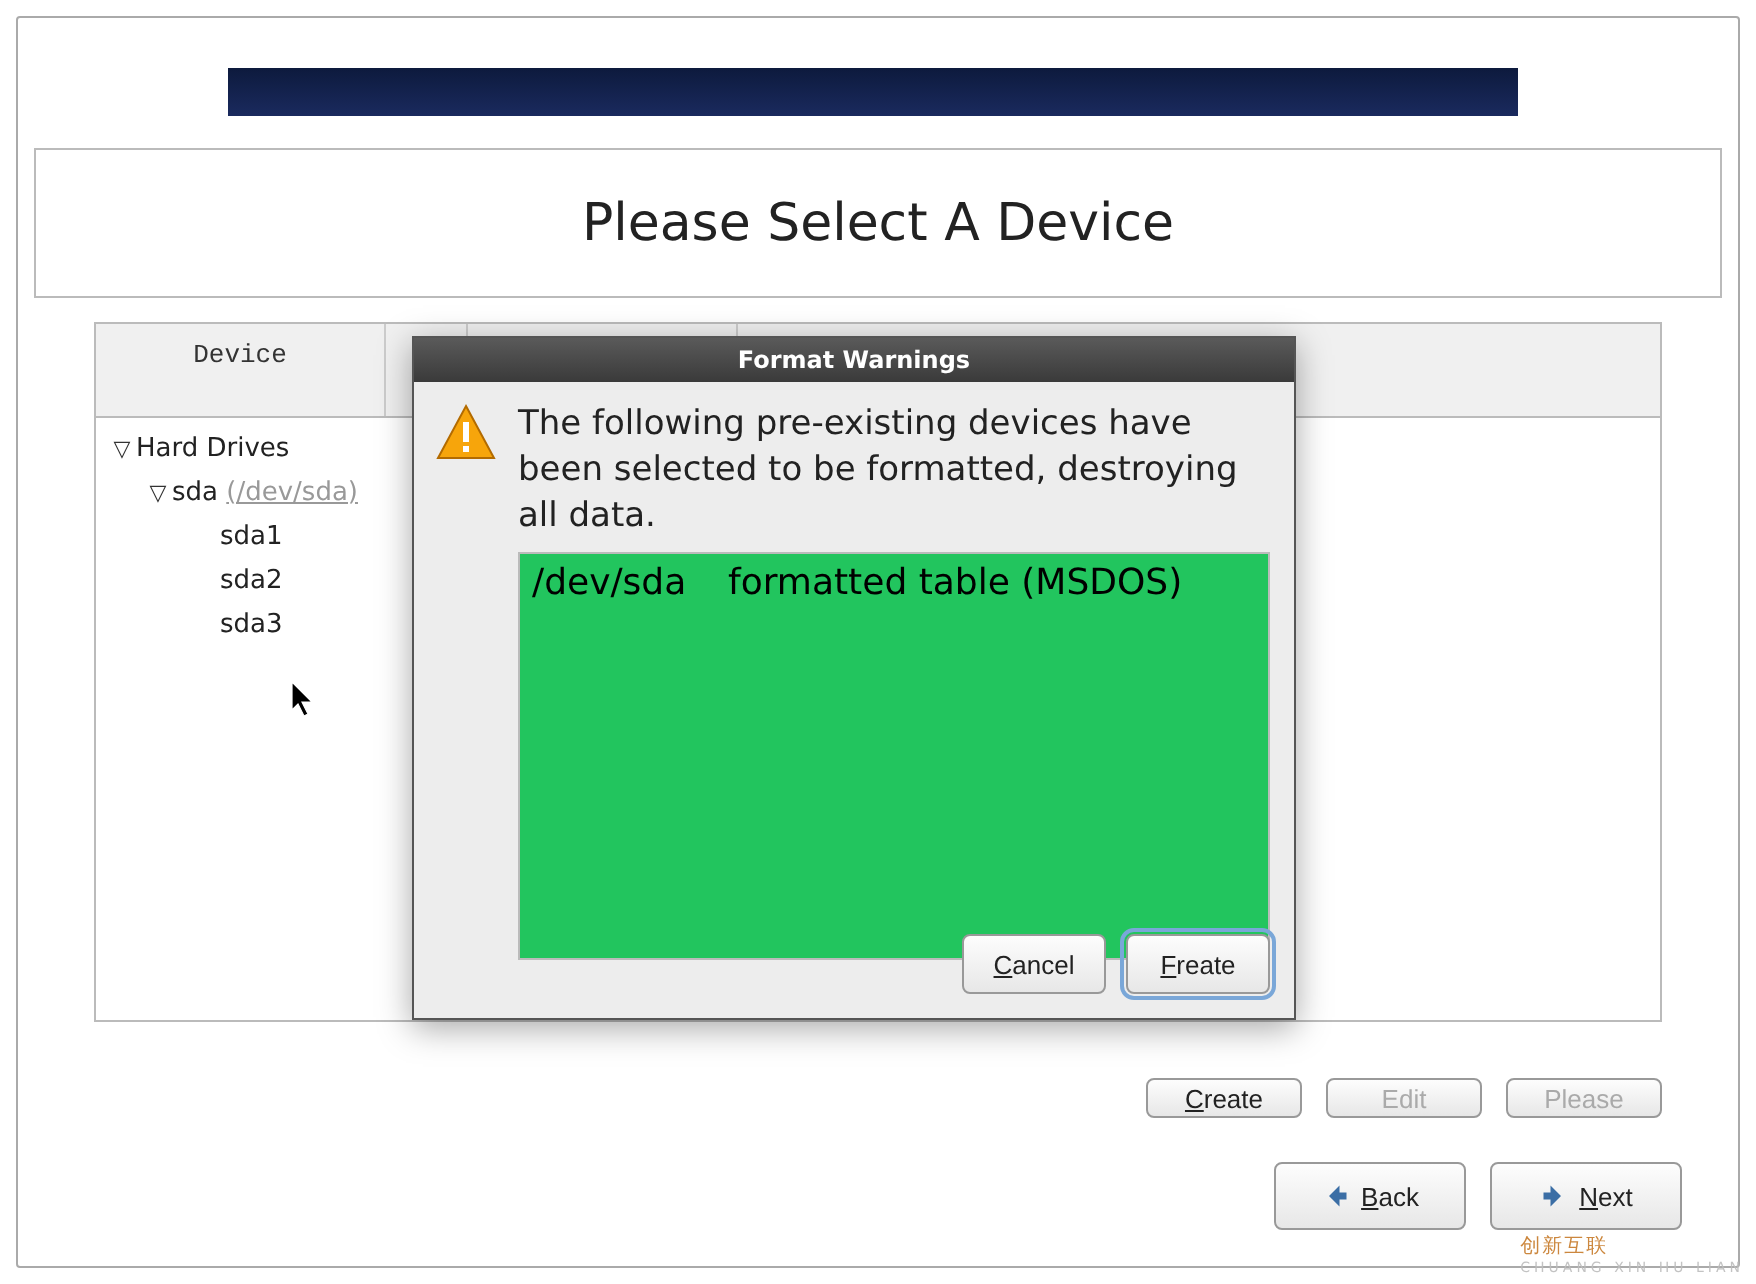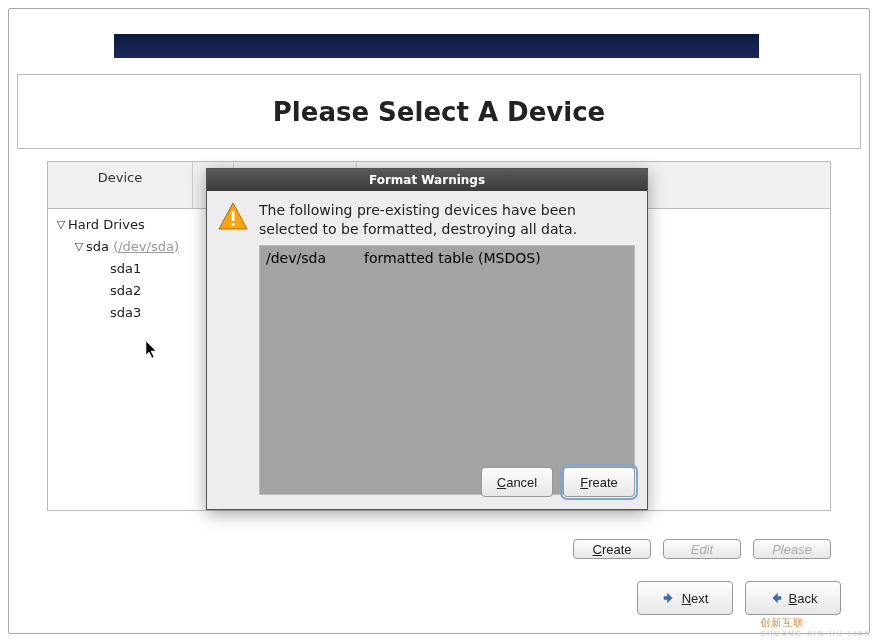--- a/index.html
+++ b/index.html
@@ -30,40 +30,41 @@
     position: absolute;
     left: 8px; right: 8px; top: 65px; height: 75px;
     border: 1px solid #bbb;
     display: flex;
     align-items: center;
     justify-content: center;
   }
   .title-panel h1 {
     margin: 0;
     font-size: 26px;
-    font-weight: bold;
+    font-weight: normal;
     color: #222;
   }
   .device-panel {
     position: absolute;
     left: 38px; right: 38px; top: 152px; height: 350px;
     border: 1px solid #bbb;
     background: #fff;
   }
   .table-header {
     display: flex;
     border-bottom: 1px solid #bbb;
     background: #f0f0f0;
   }
   .th {
     padding: 8px 20px;
     border-right: 1px solid #ccc;
     font-size: 13px;
     color: #333;
     white-space: pre;
+    font-family: Liberation Mono, monospace;
   }
   .th.device { width: 145px; text-align: center; }
   .th.size   { width: 40px; }
   .th.mount  { flex: 0 0 auto; }
   .tree {
     padding: 4px 6px;
     font-size: 13px;
     color: #222;
   }
   .tree-row {
@@ -102,21 +103,20 @@
     border: 1px solid #999;
     border-radius: 4px;
     background: linear-gradient(#fdfdfd, #e7e7e7);
     font-size: 13px;
     color: #222;
     cursor: pointer;
   }
   button.btn[disabled] {
     color: #aaa;
     cursor: default;
-    font-style: italic;
   }
   button.btn.nav {
     min-width: 96px;
     height: 34px;
     display: inline-flex;
     align-items: center;
     justify-content: center;
     gap: 6px;
   }
   .arrow-left, .arrow-right {
@@ -143,31 +143,31 @@
   }
   .dialog-body {
     display: flex;
     padding: 10px 12px 0 10px;
     gap: 10px;
   }
   .warn-icon {
     width: 32px; height: 32px; flex: 0 0 32px;
   }
   .dialog-msg {
-    font-size: 14px;
+    font-size: 17px;
     color: #222;
     line-height: 1.35;
   }
   .dialog-list {
     margin: 6px 12px 0 52px;
-    height: 250px;
-    background: #a3a3a3;
+    height: 204px;
+    background: #22c55e;
     border: 1px solid #bbb;
     padding: 4px 6px;
-    font-size: 14px;
+    font-size: 18px;
   }
   .dialog-list-row { display: flex; }
   .dialog-list-row .c1 { width: 98px; }
   .dialog-buttons {
     position: absolute;
     right: 12px; bottom: 12px;
     display: flex;
     gap: 10px;
   }
   .dialog-buttons button.btn { min-width: 72px; height: 30px; margin-top: 28px; }
@@ -241,30 +241,30 @@
   </div>
 
   <div class="action-row">
     <button class="btn"><span class="underline">C</span><span>reate</span></button>
     <button class="btn" disabled=""><span>Edit</span></button>
     <button class="btn" disabled=""><span>Please</span></button>
   </div>
 
   <div class="nav-row">
     <button class="btn nav">
+      <svg class="arrow-left" viewBox="0 0 16 16">
+          <path d="M10 2 L4 8 L10 14 L10 10 L14 10 L14 6 L10 6 Z" fill="#3b6ea5"></path>
+        </svg>
+      <span><span class="underline">B</span><span>ack</span></span>
+    </button>
+    <button class="btn nav">
       <svg class="arrow-right" viewBox="0 0 16 16">
           <path d="M6 2 L12 8 L6 14 L6 10 L2 10 L2 6 L6 6 Z" fill="#3b6ea5"></path>
         </svg>
       <span><span class="underline">N</span><span>ext</span></span>
-    </button>
-    <button class="btn nav">
-      <svg class="arrow-left" viewBox="0 0 16 16">
-          <path d="M10 2 L4 8 L10 14 L10 10 L14 10 L14 6 L10 6 Z" fill="#3b6ea5"></path>
-        </svg>
-      <span><span class="underline">B</span><span>ack</span></span>
     </button>
   </div>
 
 </div>
 
 <div class="dialog">
   <div class="dialog-title">Format Warnings</div>
   <div class="dialog-body">
     <svg class="warn-icon" viewBox="0 0 32 32">
       <path d="M16 2 L30 28 L2 28 Z" fill="#f7a50b" stroke="#b36b00" stroke-width="1"></path>

